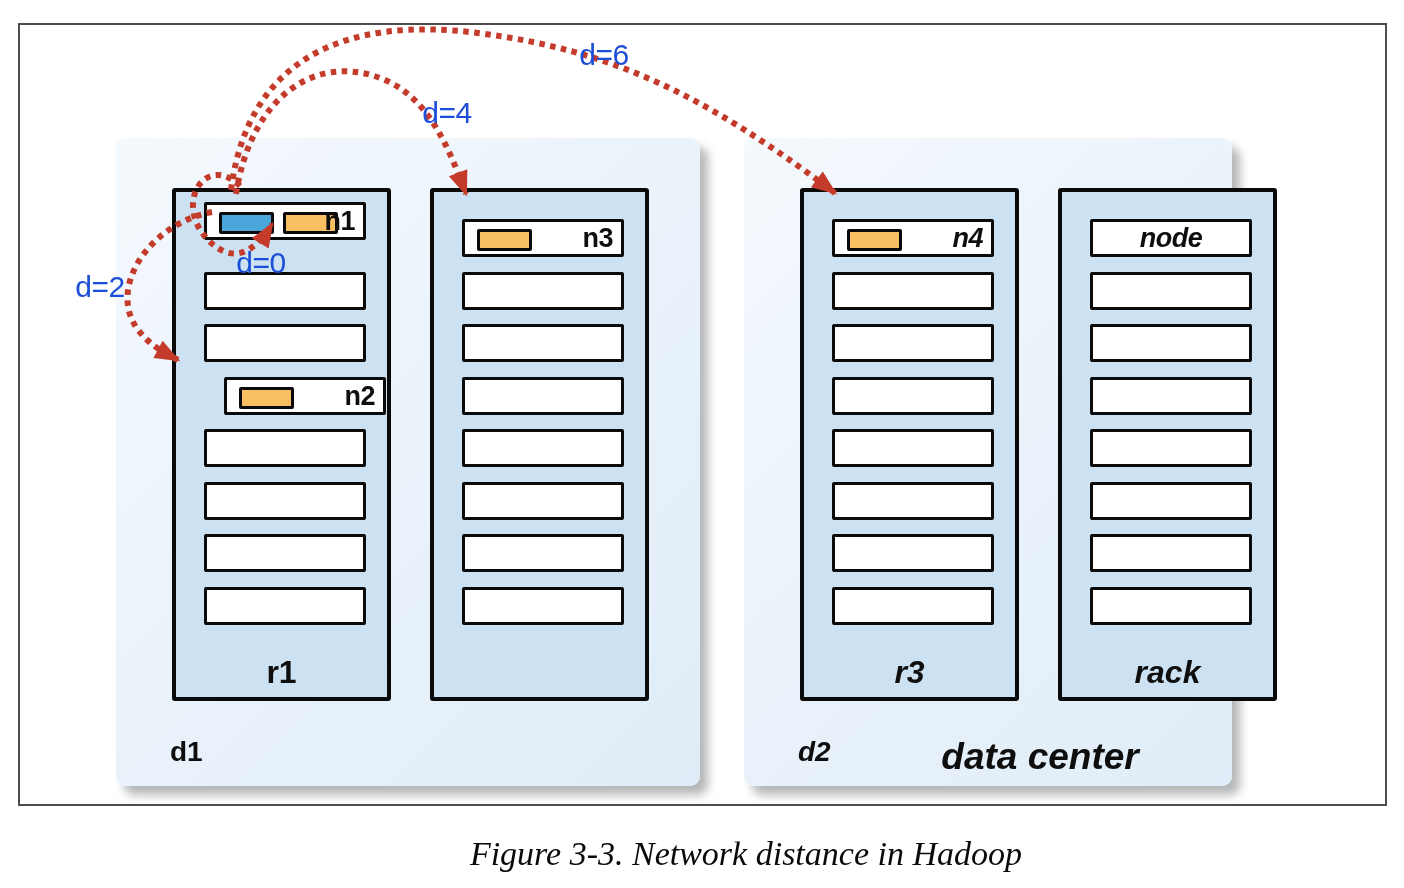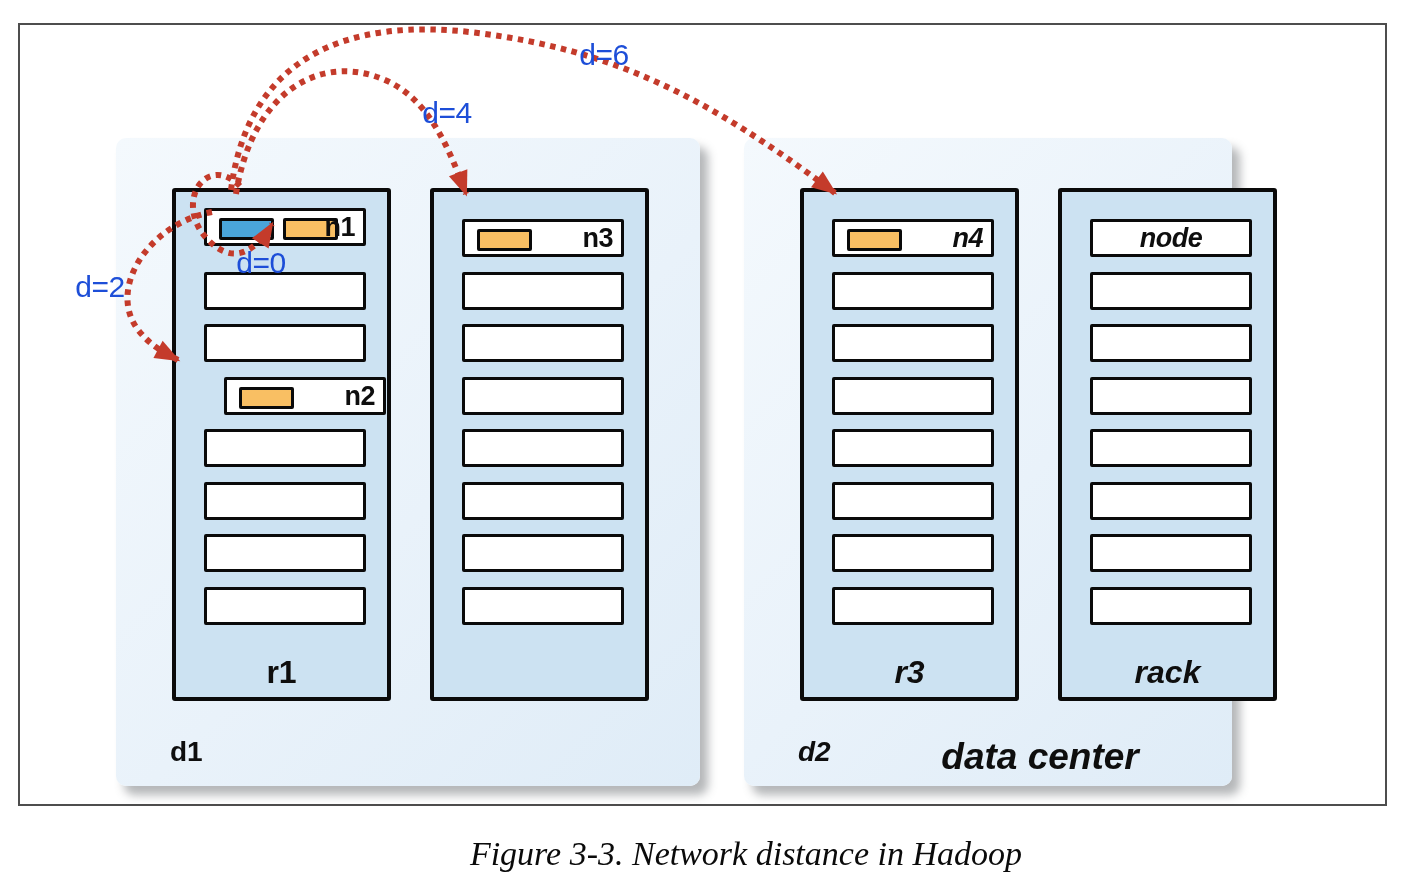--- a/index.html
+++ b/index.html
@@ -84,21 +84,21 @@
 </style>
 </head>
 <body>
 
 <div class="page">
 
   <div class="frame">
 
     <div class="dc dc-d1">
       <div class="rack rack-pos-0">
-          <div class="slot" style="top: 16px;">
+          <div class="slot" style="top: 10px;">
             <span class="chip chip-blue"></span>
             <span class="chip chip-orange second"></span>
             <span class="slot-label">n1</span>
           </div>
           <div class="slot" style="top: 80px;"></div>
           <div class="slot" style="top: 132px;"></div>
           <div class="slot" style="top: 185px; margin-left: 20px;">
             <span class="chip chip-orange"></span>
             <span class="slot-label">n2</span>
           </div>

